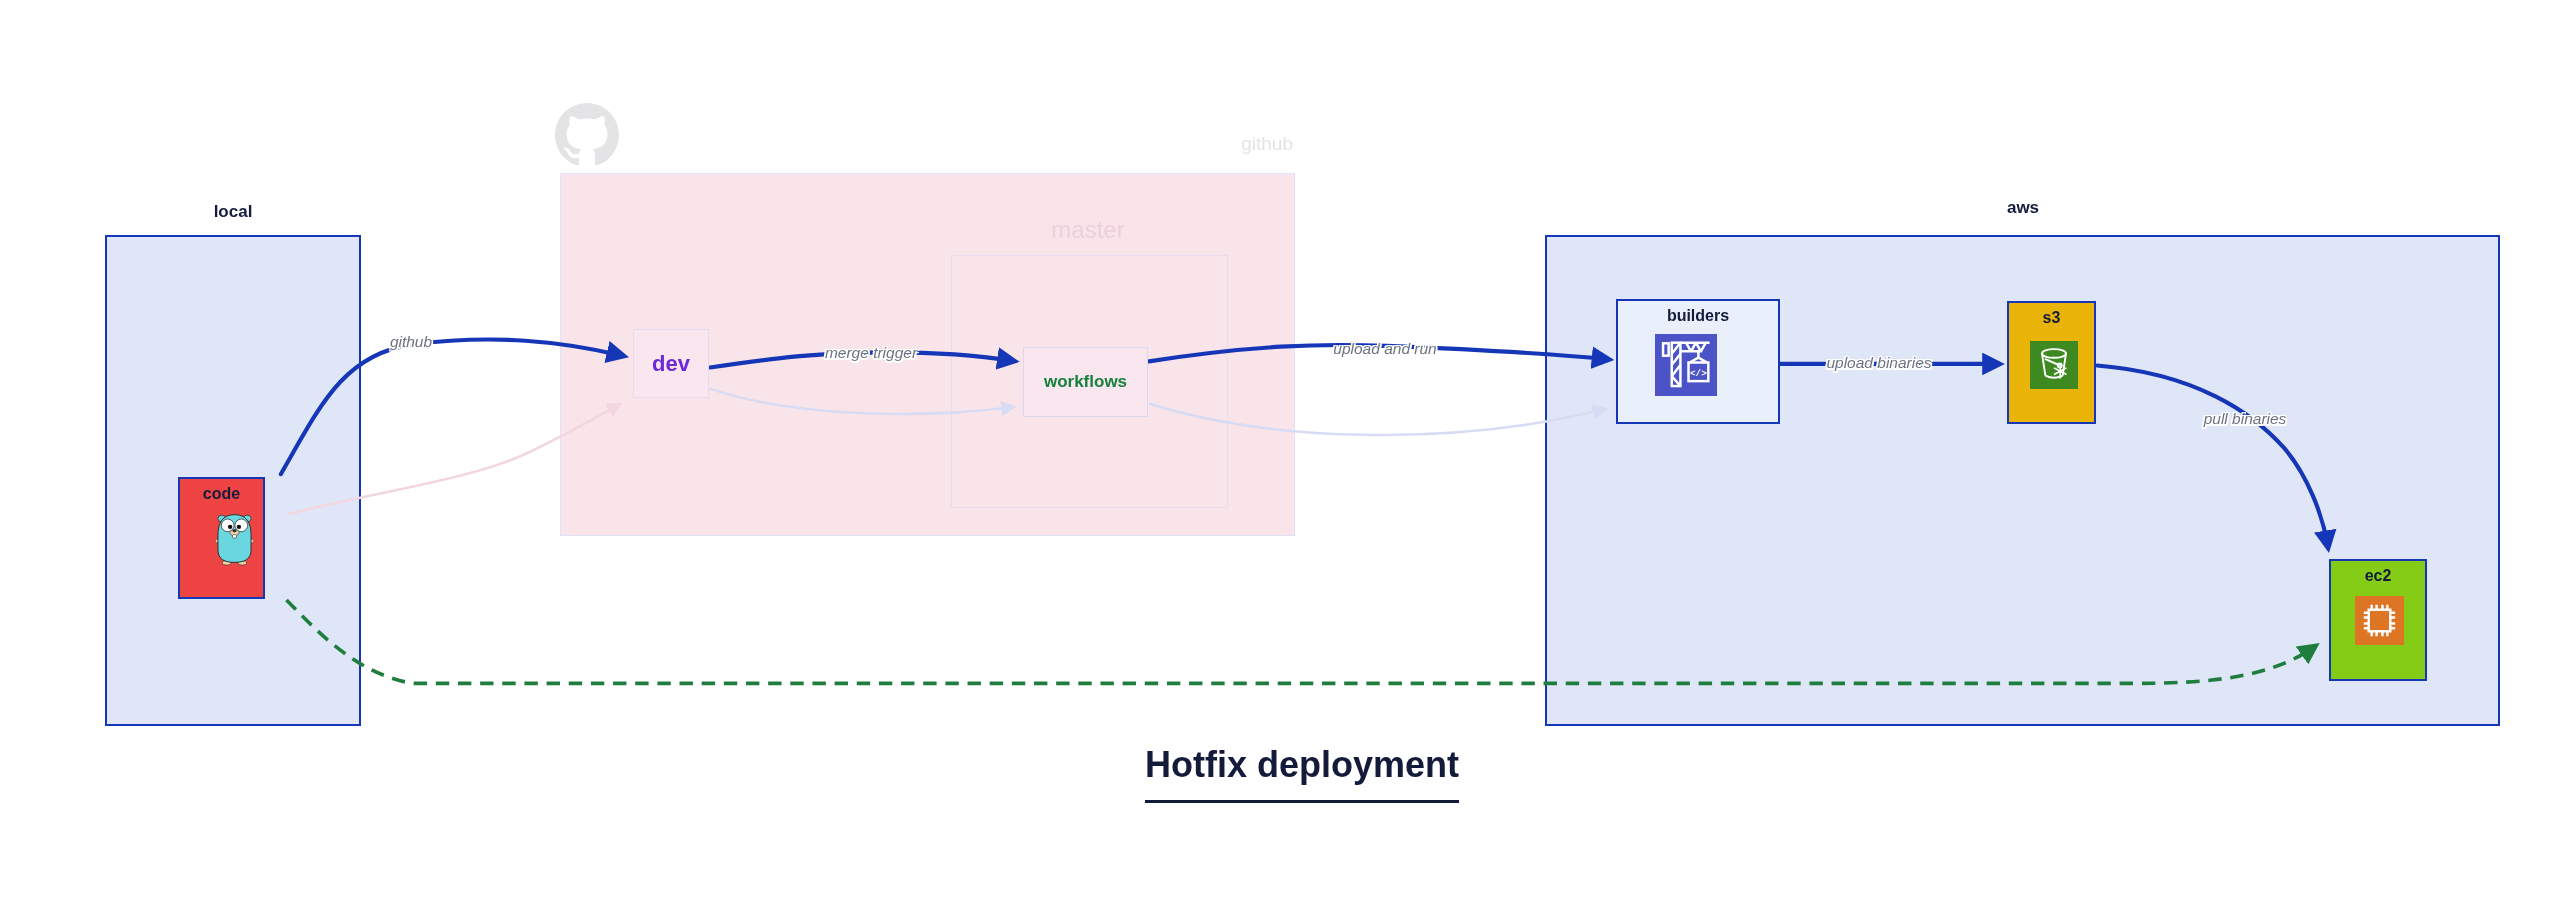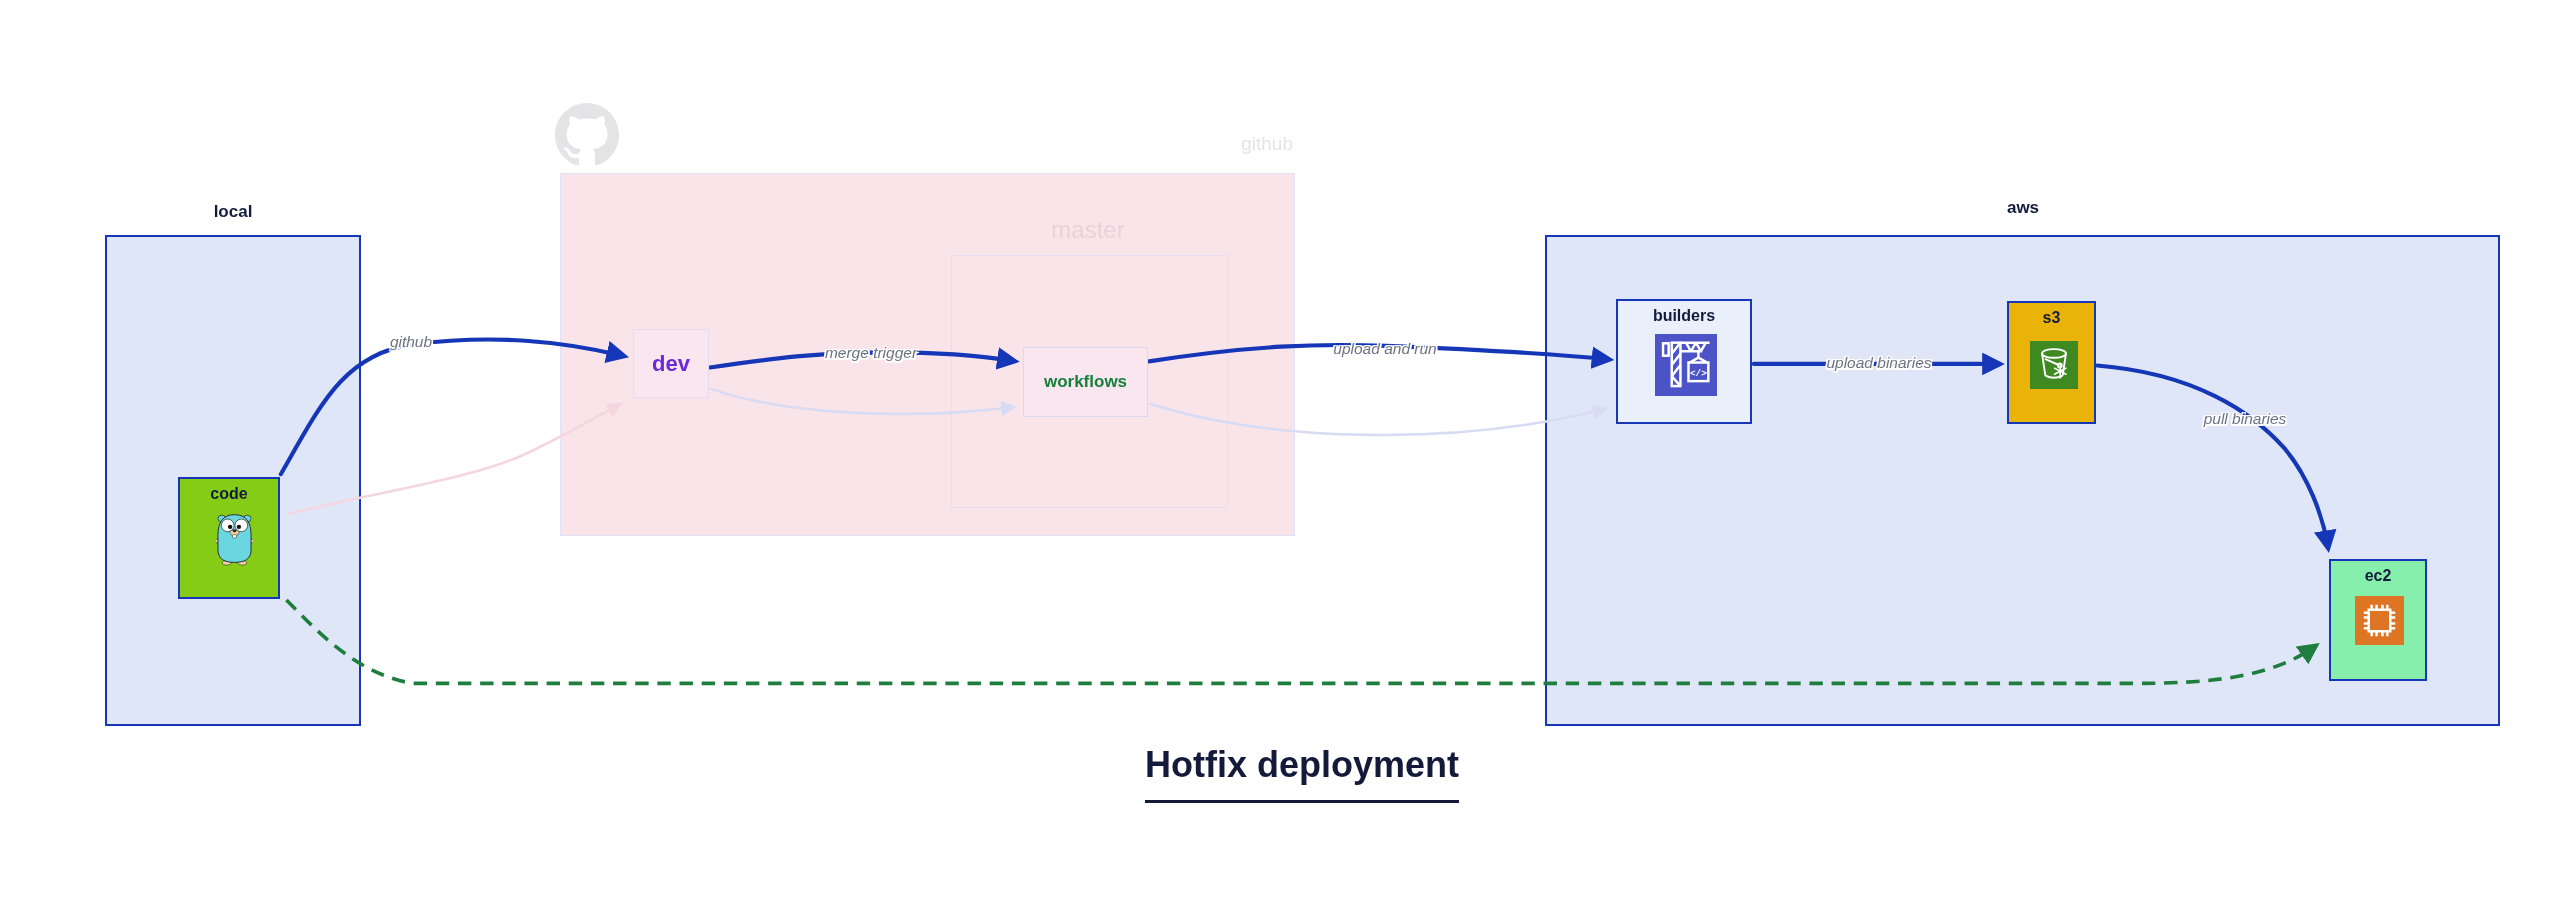--- a/index.html
+++ b/index.html
@@ -22,26 +22,26 @@
   
   .glabel{position:absolute;font-size:17px;font-weight:600;color:#131c3d;transform:translateX(-50%);white-space:nowrap;z-index:2;}
   .gl-local{left:233px;top:202px;}
   .gl-aws{left:2023px;top:198px;}
 
   
   svg.arrows{position:absolute;left:0;top:0;z-index:3;}
 
   
   .node{position:absolute;box-sizing:border-box;z-index:4;}
-  .n-code{left:178px;top:477px;width:102px;height:122px;background:#84cc16;border:2.6px solid #1636b8;}
+  .n-code{left:178px;top:477px;width:87px;height:122px;background:#ef4444;border:2.6px solid #1636b8;}
   .n-dev{left:633px;top:329px;width:76px;height:69px;background:#f9e6ee;border:1.5px solid #e3dcf0;}
   .n-workflows{left:1023px;top:347px;width:125px;height:70px;background:#f9e6ee;border:1.5px solid #ded8ef;}
-  .n-builders{left:1616px;top:299px;width:136px;height:125px;background:#eaeffc;border:2.6px solid #1636b8;}
+  .n-builders{left:1616px;top:299px;width:164px;height:125px;background:#eaeffc;border:2.6px solid #1636b8;}
   .n-s3{left:2007px;top:301px;width:89px;height:123px;background:#eab308;border:2.6px solid #1636b8;}
-  .n-ec2{left:2329px;top:559px;width:98px;height:122px;background:#86efac;border:2.6px solid #1636b8;}
+  .n-ec2{left:2329px;top:559px;width:98px;height:122px;background:#84cc16;border:2.6px solid #1636b8;}
 
   .nlabel{position:absolute;top:6.2px;left:0;right:0;text-align:center;font-weight:700;font-size:16px;color:#131c3d;}
   .nlabel-mid{position:absolute;top:50%;left:0;right:0;transform:translateY(-50%);text-align:center;font-weight:700;}
   .n-dev .nlabel-mid{font-size:22px;color:#6d28d9;}
   .n-workflows .nlabel-mid{font-size:17px;color:#15803d;}
 
   .icon{position:absolute;}
   .i-gopher{left:36px;top:33px;width:37px;height:54px;}
   .i-builders{left:37px;top:33px;width:62px;height:62px;background:#4b53c6;}
   .i-s3{left:20.6px;top:38px;width:48px;height:48px;background:#3e8a21;}

